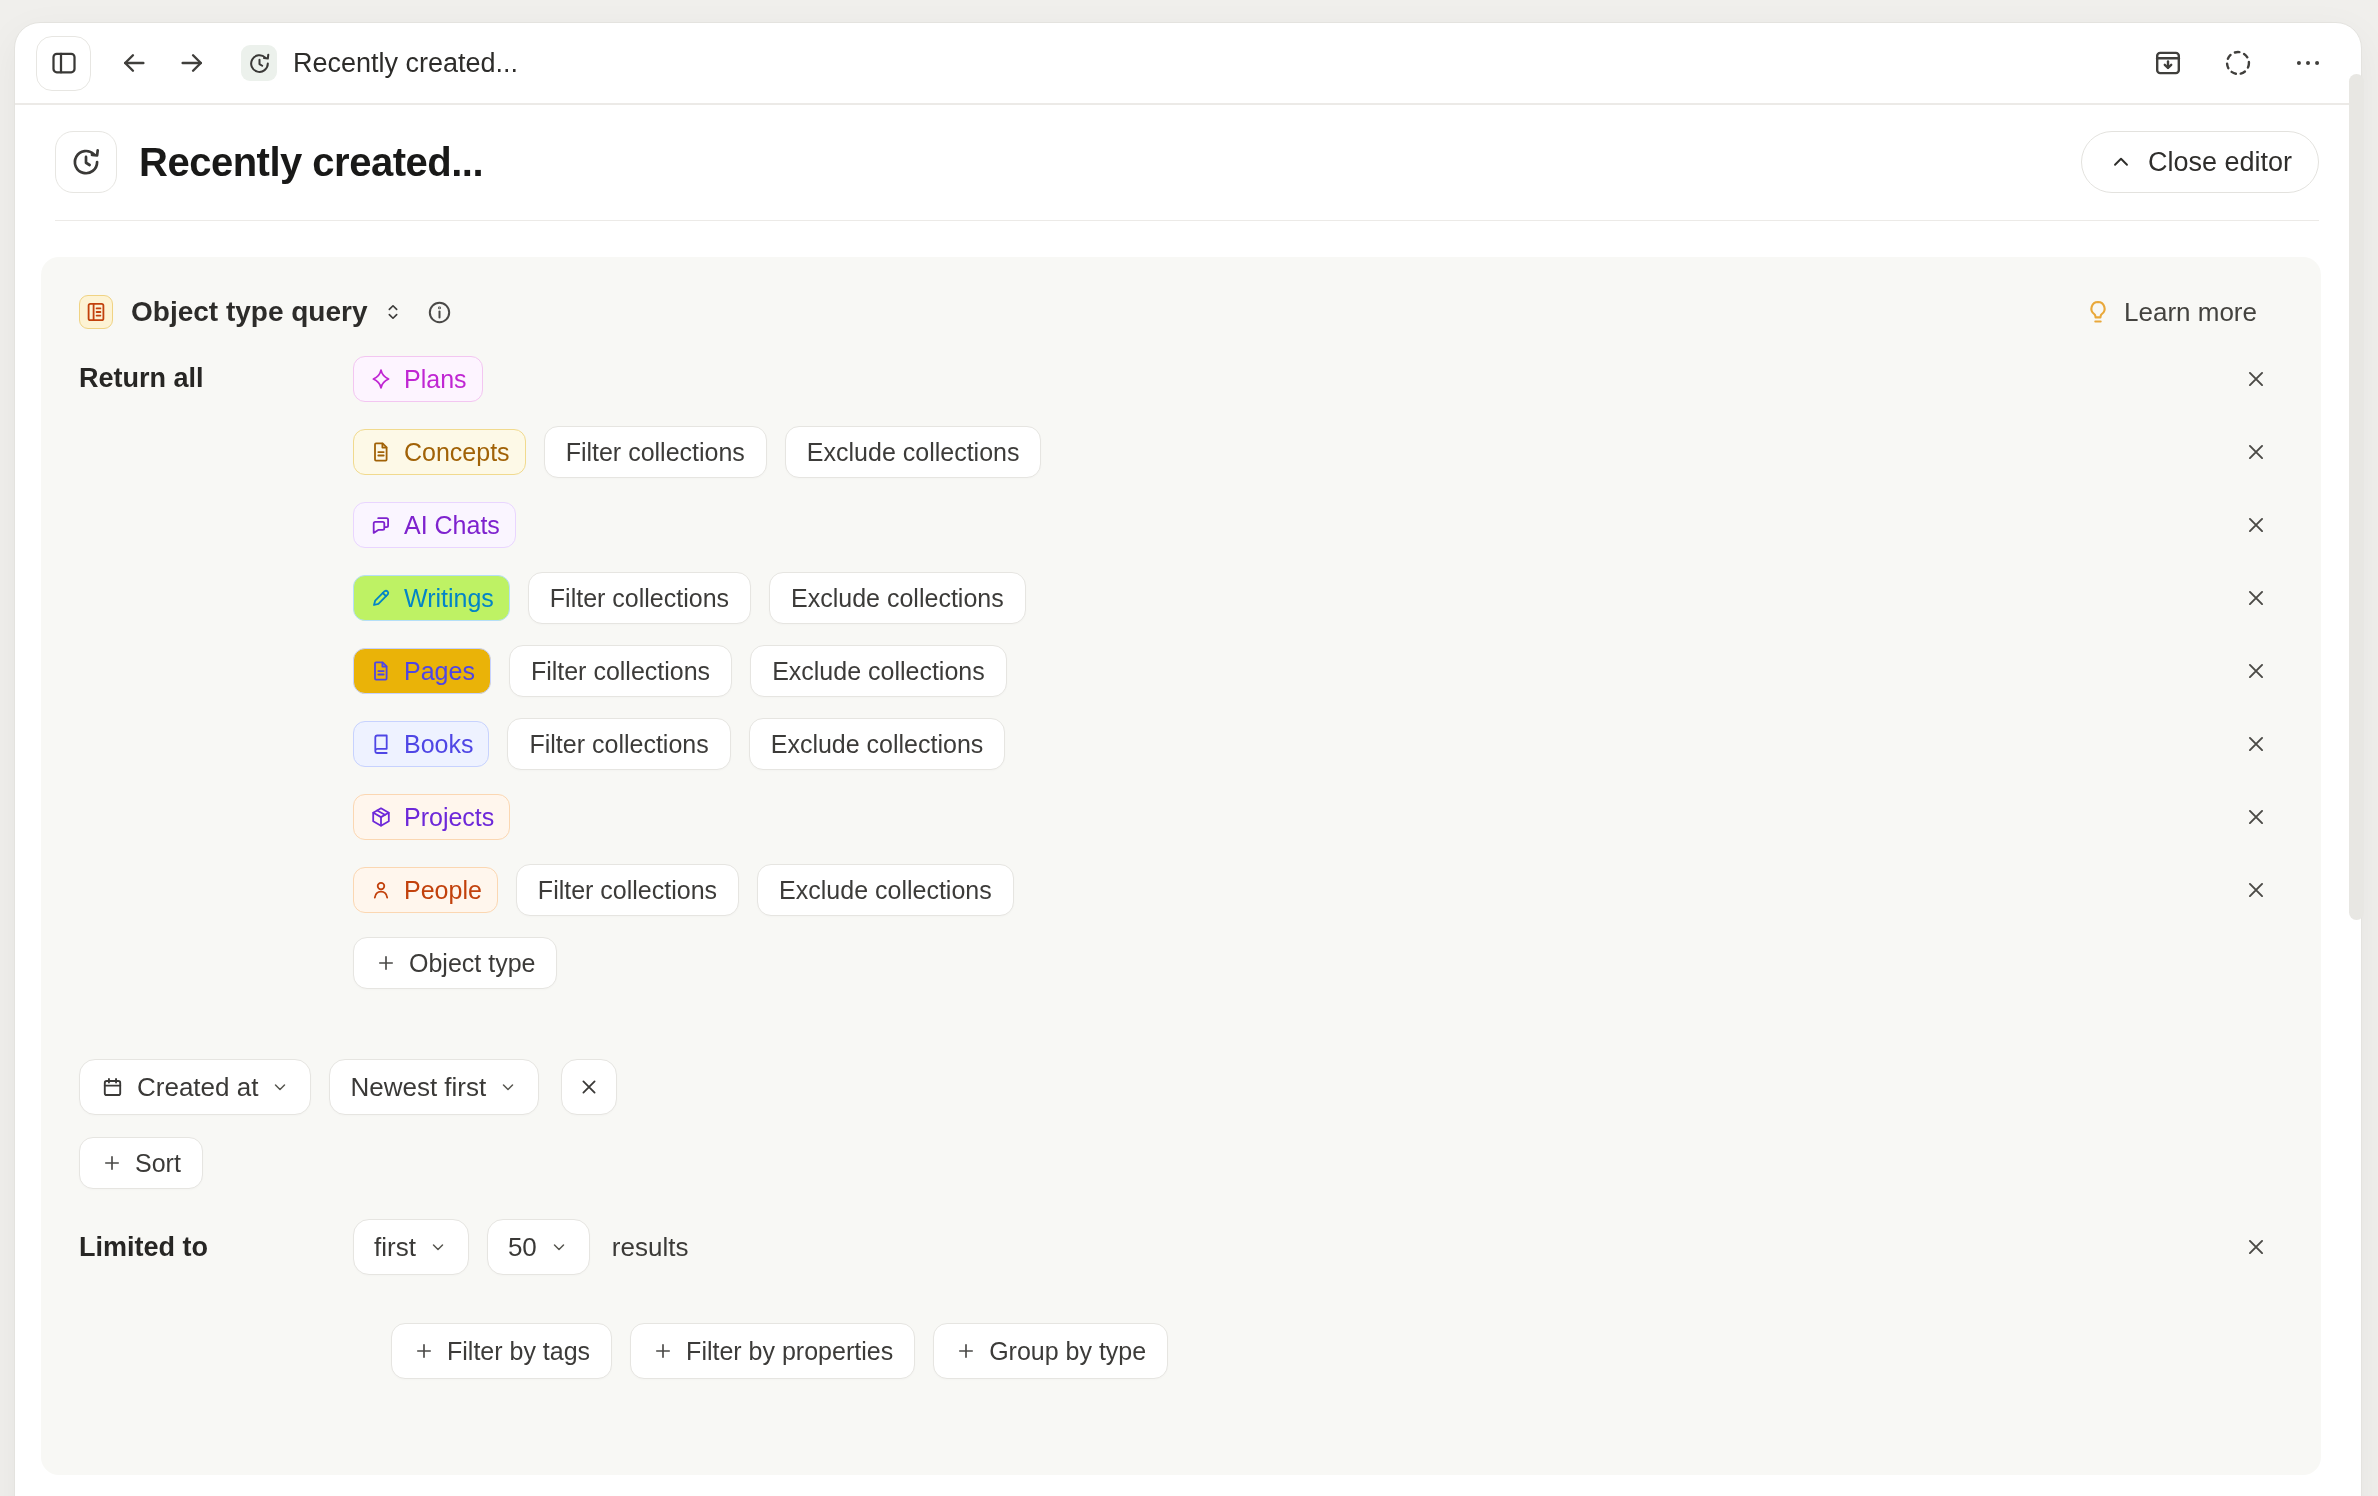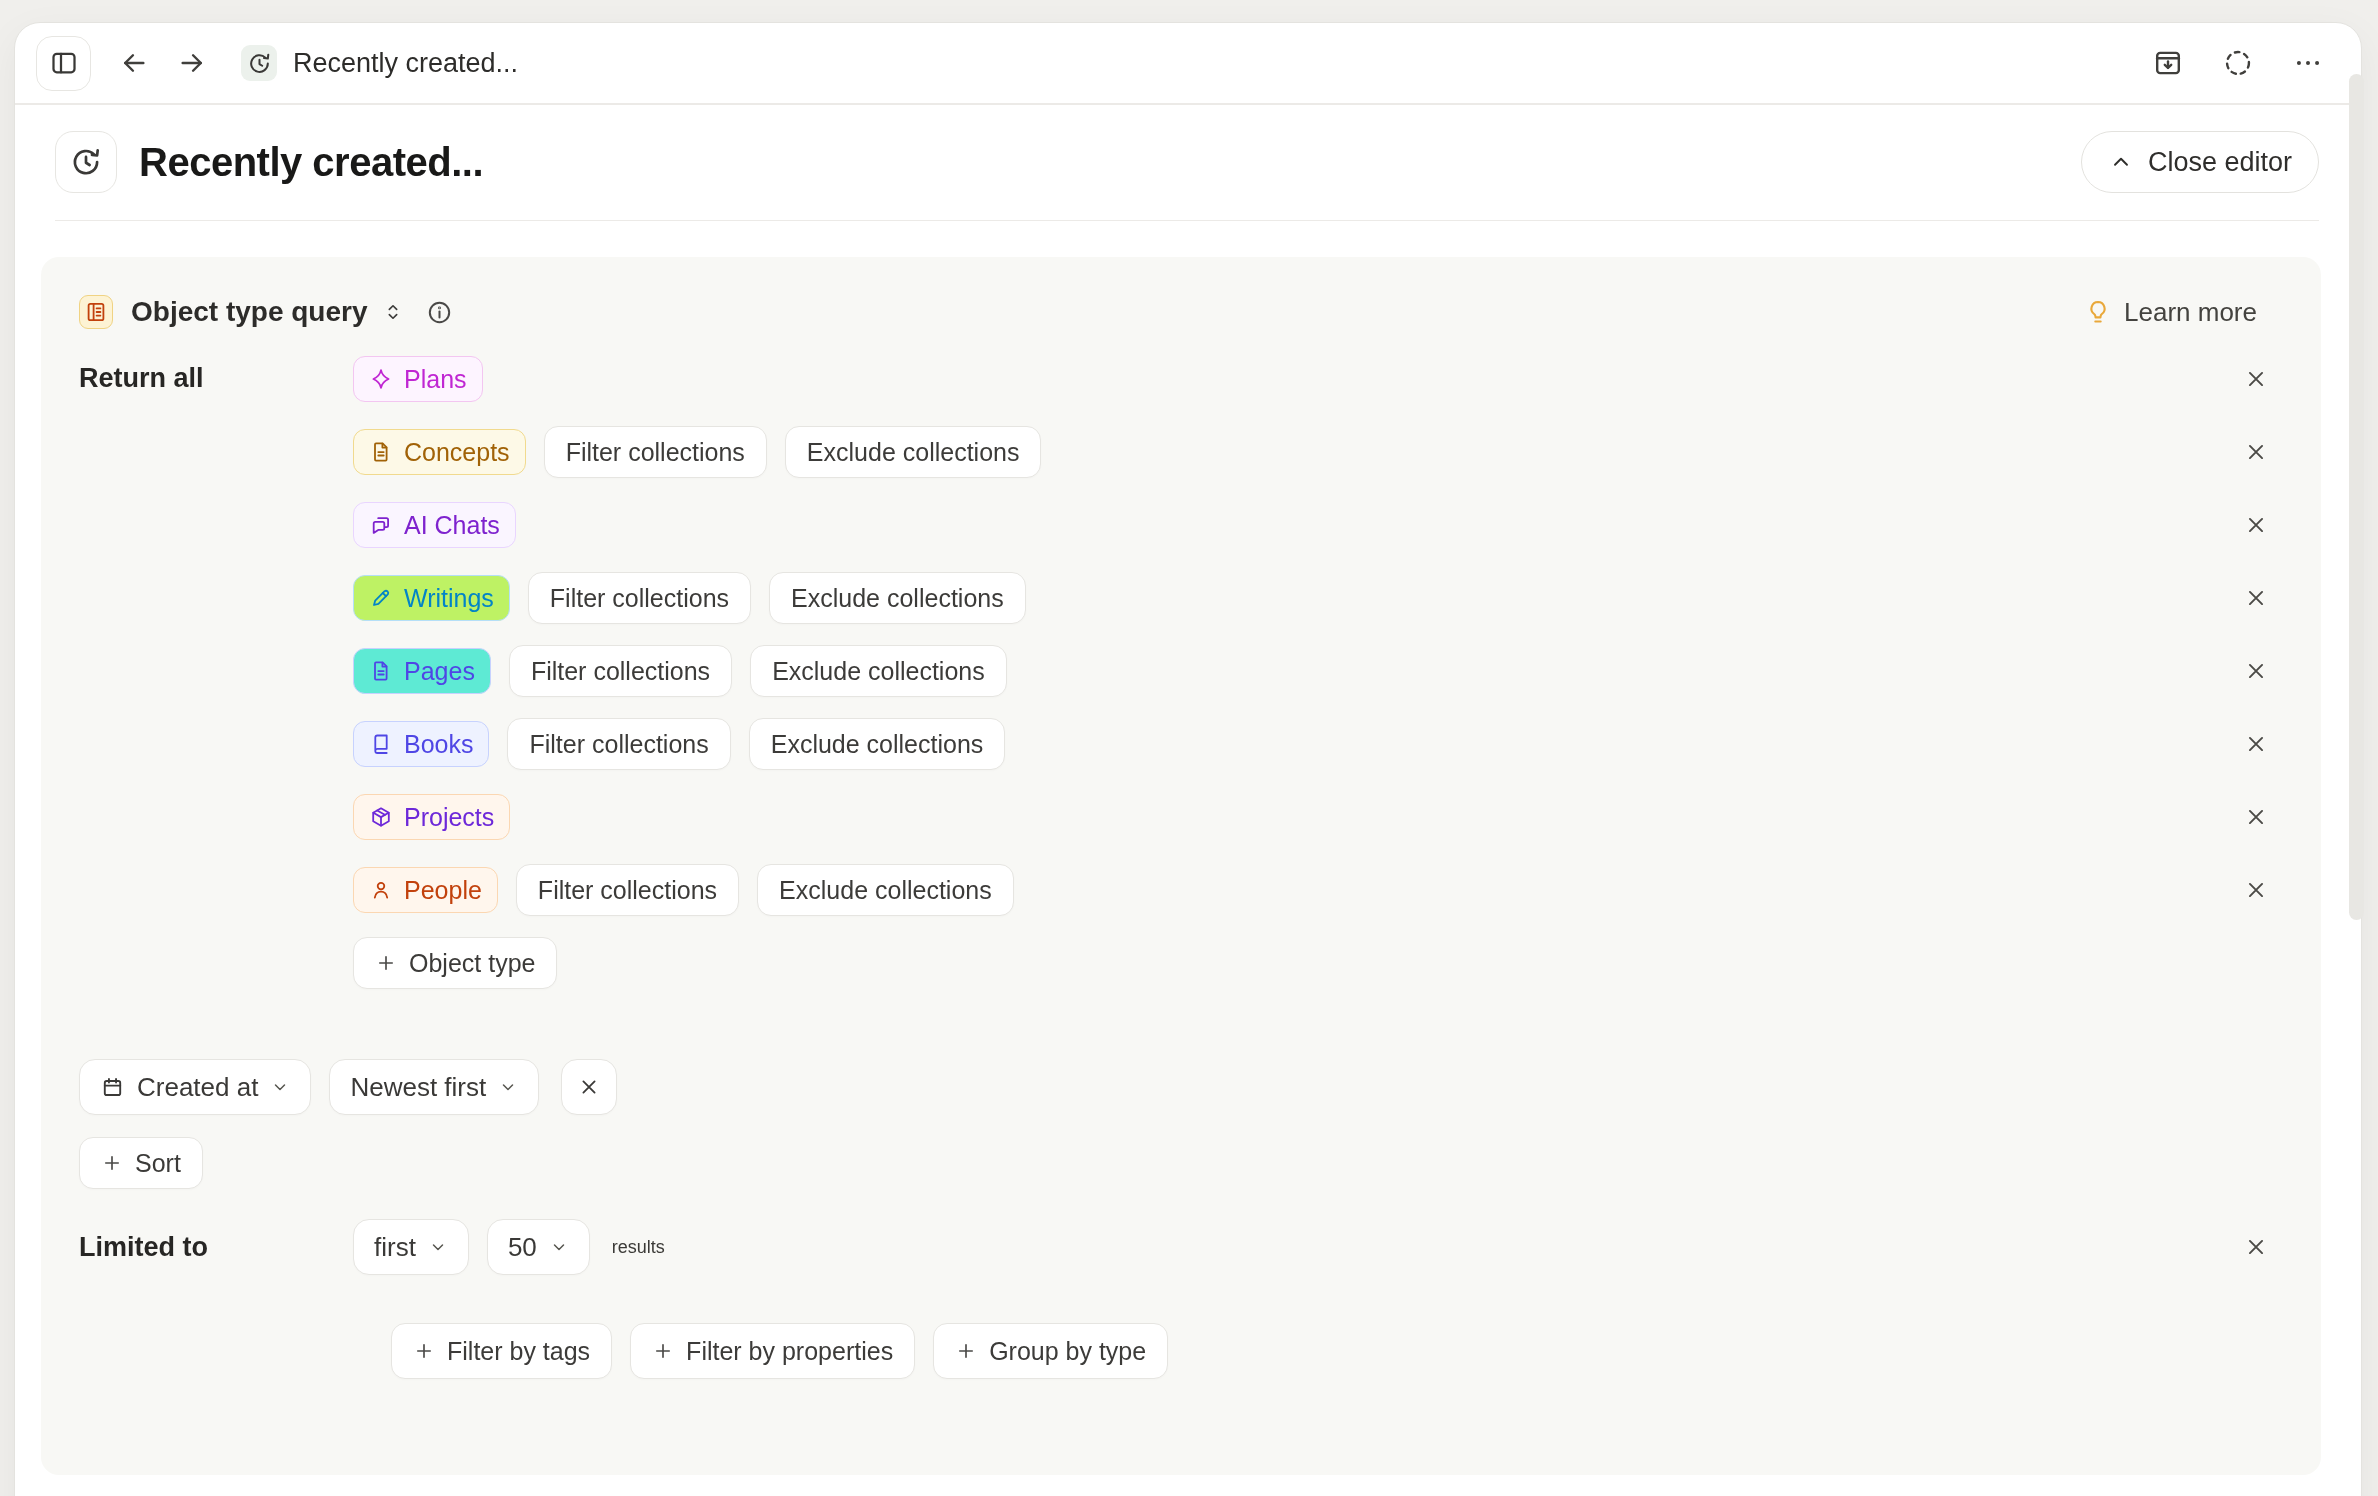--- a/index.html
+++ b/index.html
@@ -91,21 +91,21 @@
   .gap18{margin-left:18px;}
   .row-x{margin-left:auto;color:#4b4a46;cursor:pointer;display:flex;flex:none;}
   .ddbtn{
     display:inline-flex;align-items:center;gap:12px;height:56px;padding:0 20px;
     background:#fff;border:1.5px solid #e6e5e1;border-radius:16px;font-size:26px;color:#3a3937;
     box-sizing:border-box;flex:none;cursor:pointer;white-space:nowrap;box-shadow:0 1px 2px rgba(0,0,0,.02);
   }
   .ddbtn .chev{color:#56554f;display:flex;}
   .xbtn{width:56px;height:56px;padding:0;justify-content:center;}
   .flexrow{display:flex;align-items:center;}
-  .results-txt{font-size:18px;color:#3b3a37;margin-left:22px;}
+  .results-txt{font-size:26px;color:#3b3a37;margin-left:22px;}
   .footer-row{display:flex;align-items:center;gap:18px;margin-top:48px;margin-left:312px;}
 
   
   .scroll-thumb{
     position:absolute;right:14px;top:74px;width:15px;height:846px;border-radius:8px;background:#e8e7e3;z-index:5;cursor:pointer;
   }
 </style>
 </head>
 <body>
 
@@ -283,21 +283,21 @@
             </span>
             <button class="wbtn gap18">Filter collections</button>
             <button class="wbtn gap18">Exclude collections</button>
             <span class="row-x">
               <svg class="stroke-ic" width="26" height="26" viewBox="0 0 24 24" stroke-width="1.5">
                 <path d="M6.4 6.4l11.2 11.2M17.6 6.4 6.4 17.6"></path>
               </svg>
             </span>
           </div>
           <div class="otype-row">
-            <span class="chip" style="color: rgb(79, 70, 229); background: #5eead4; border-color: rgb(199, 210, 254);">
+            <span class="chip" style="color: rgb(79, 70, 229); background: #eab308; border-color: rgb(199, 210, 254);">
               <span class="chip-icon">
                 <svg class="stroke-ic" width="24" height="24" viewBox="0 0 24 24" stroke-width="1.7">
                   <path d="M7 3.4h6.6l4 4v12.2a1 1 0 0 1-1 1H7a1 1 0 0 1-1-1V4.4a1 1 0 0 1 1-1Z"></path>
                   <path d="M13.4 3.6v4h4"></path>
                   <path d="M9.3 12.1h5.4M9.3 15.5h5.4"></path>
                 </svg>
               </span>
               <span class="chip-label">Pages</span>
             </span>
             <button class="wbtn gap18">Filter collections</button>

